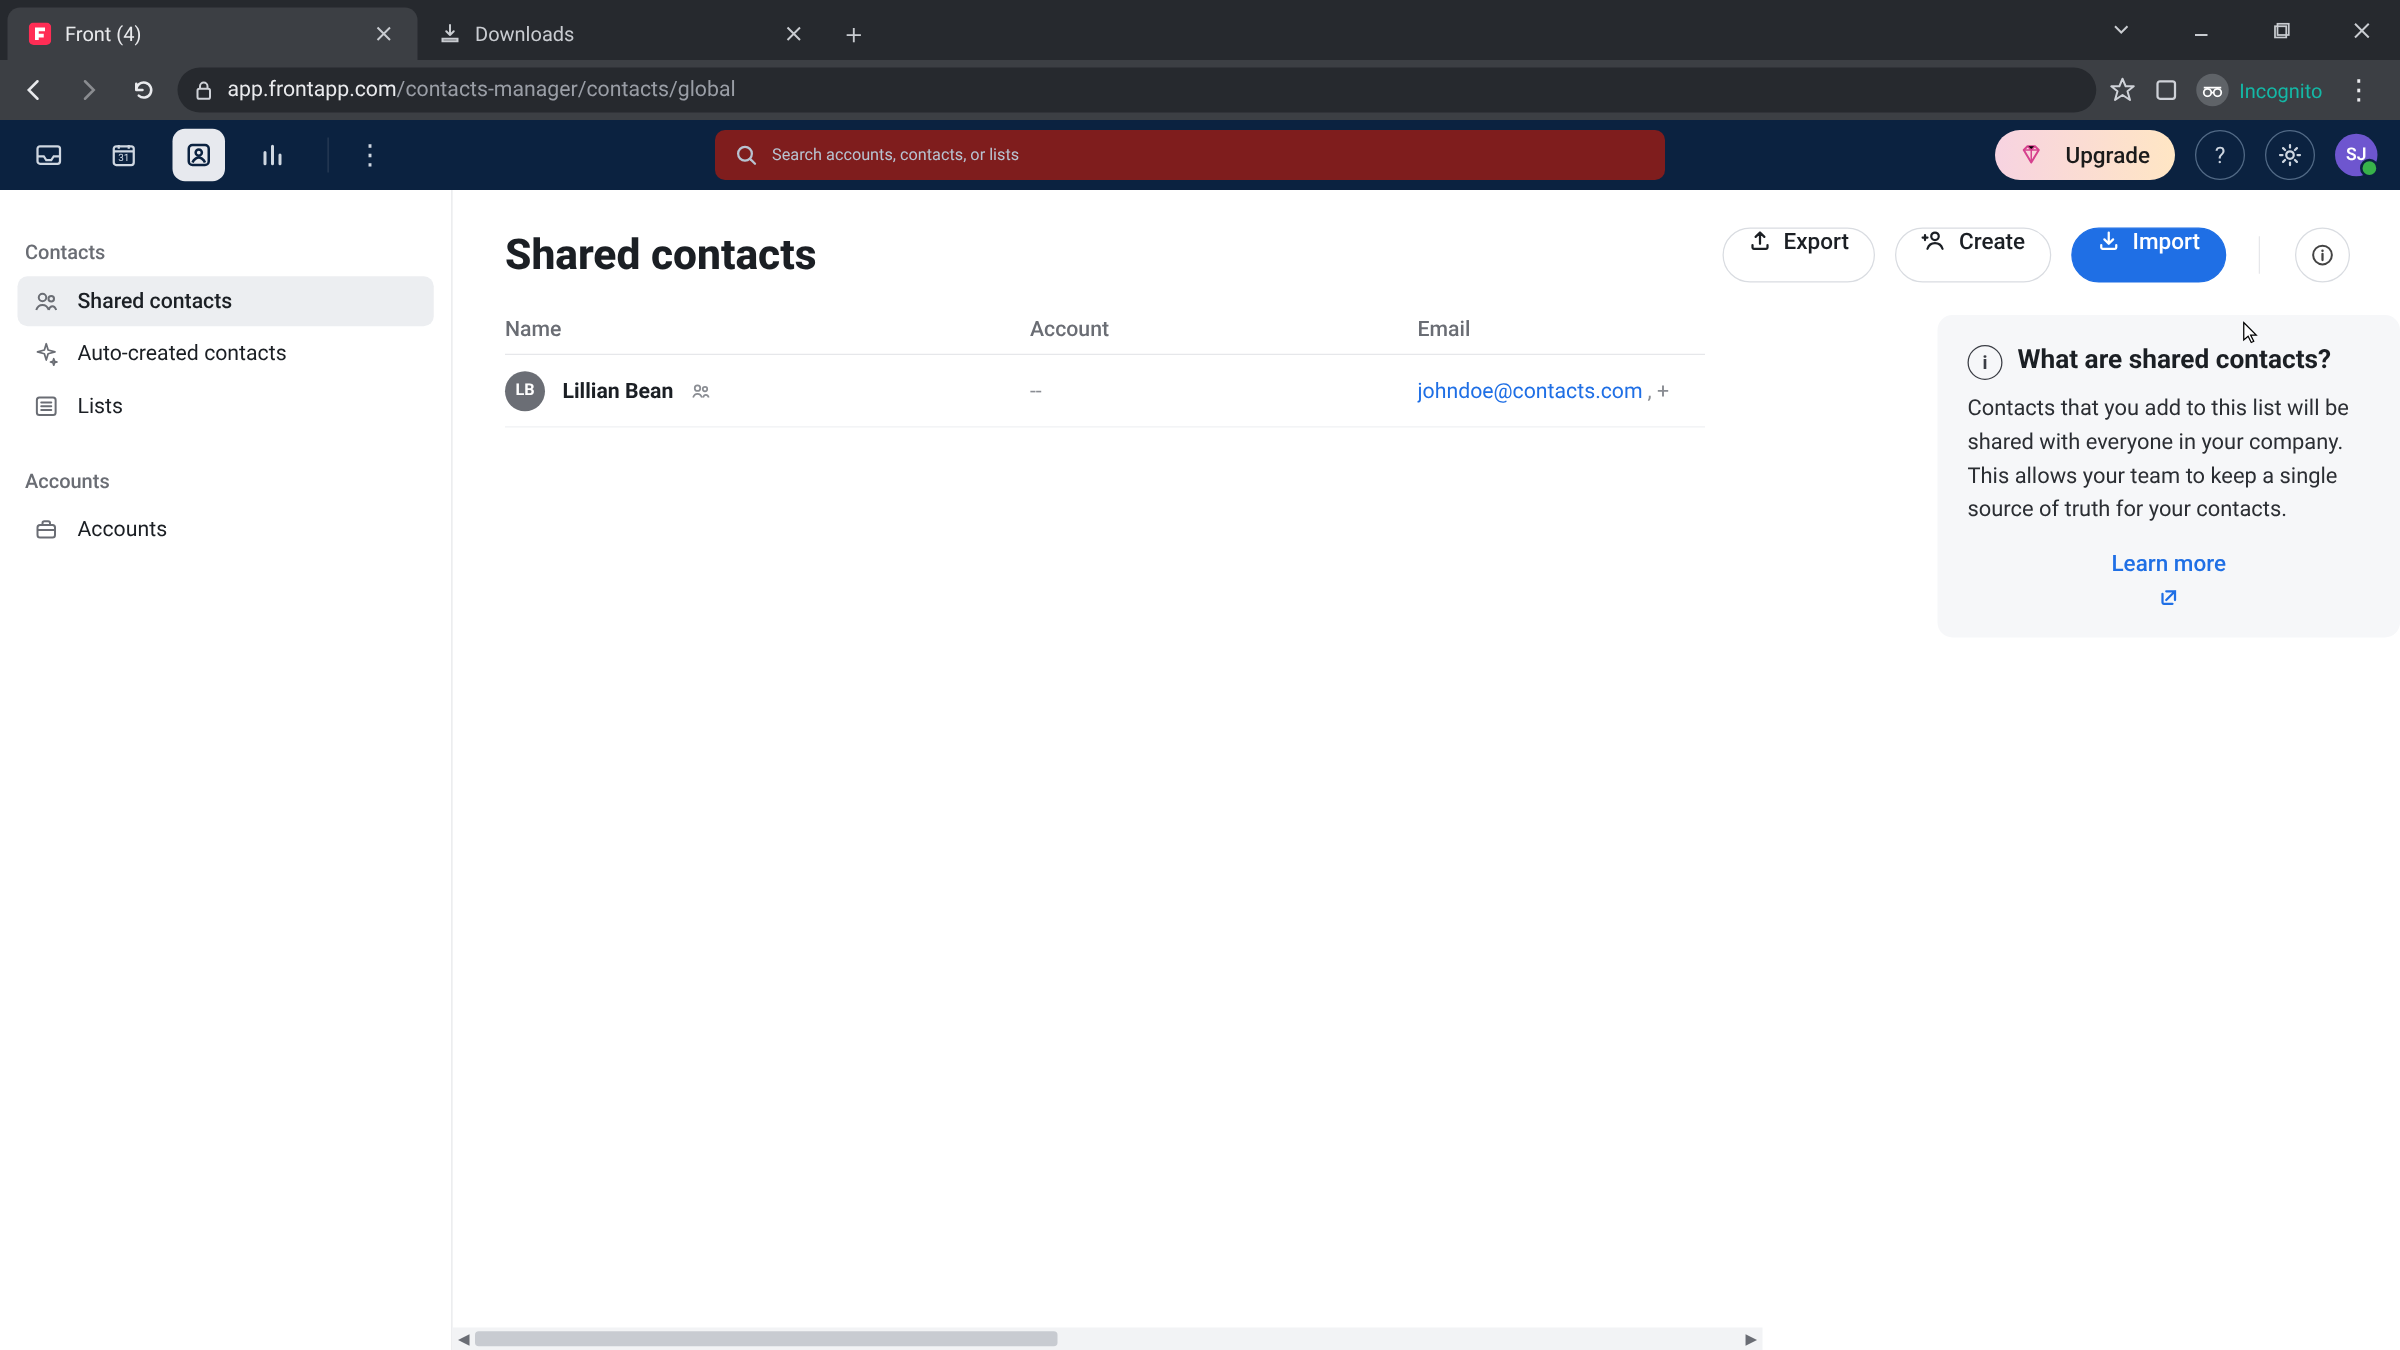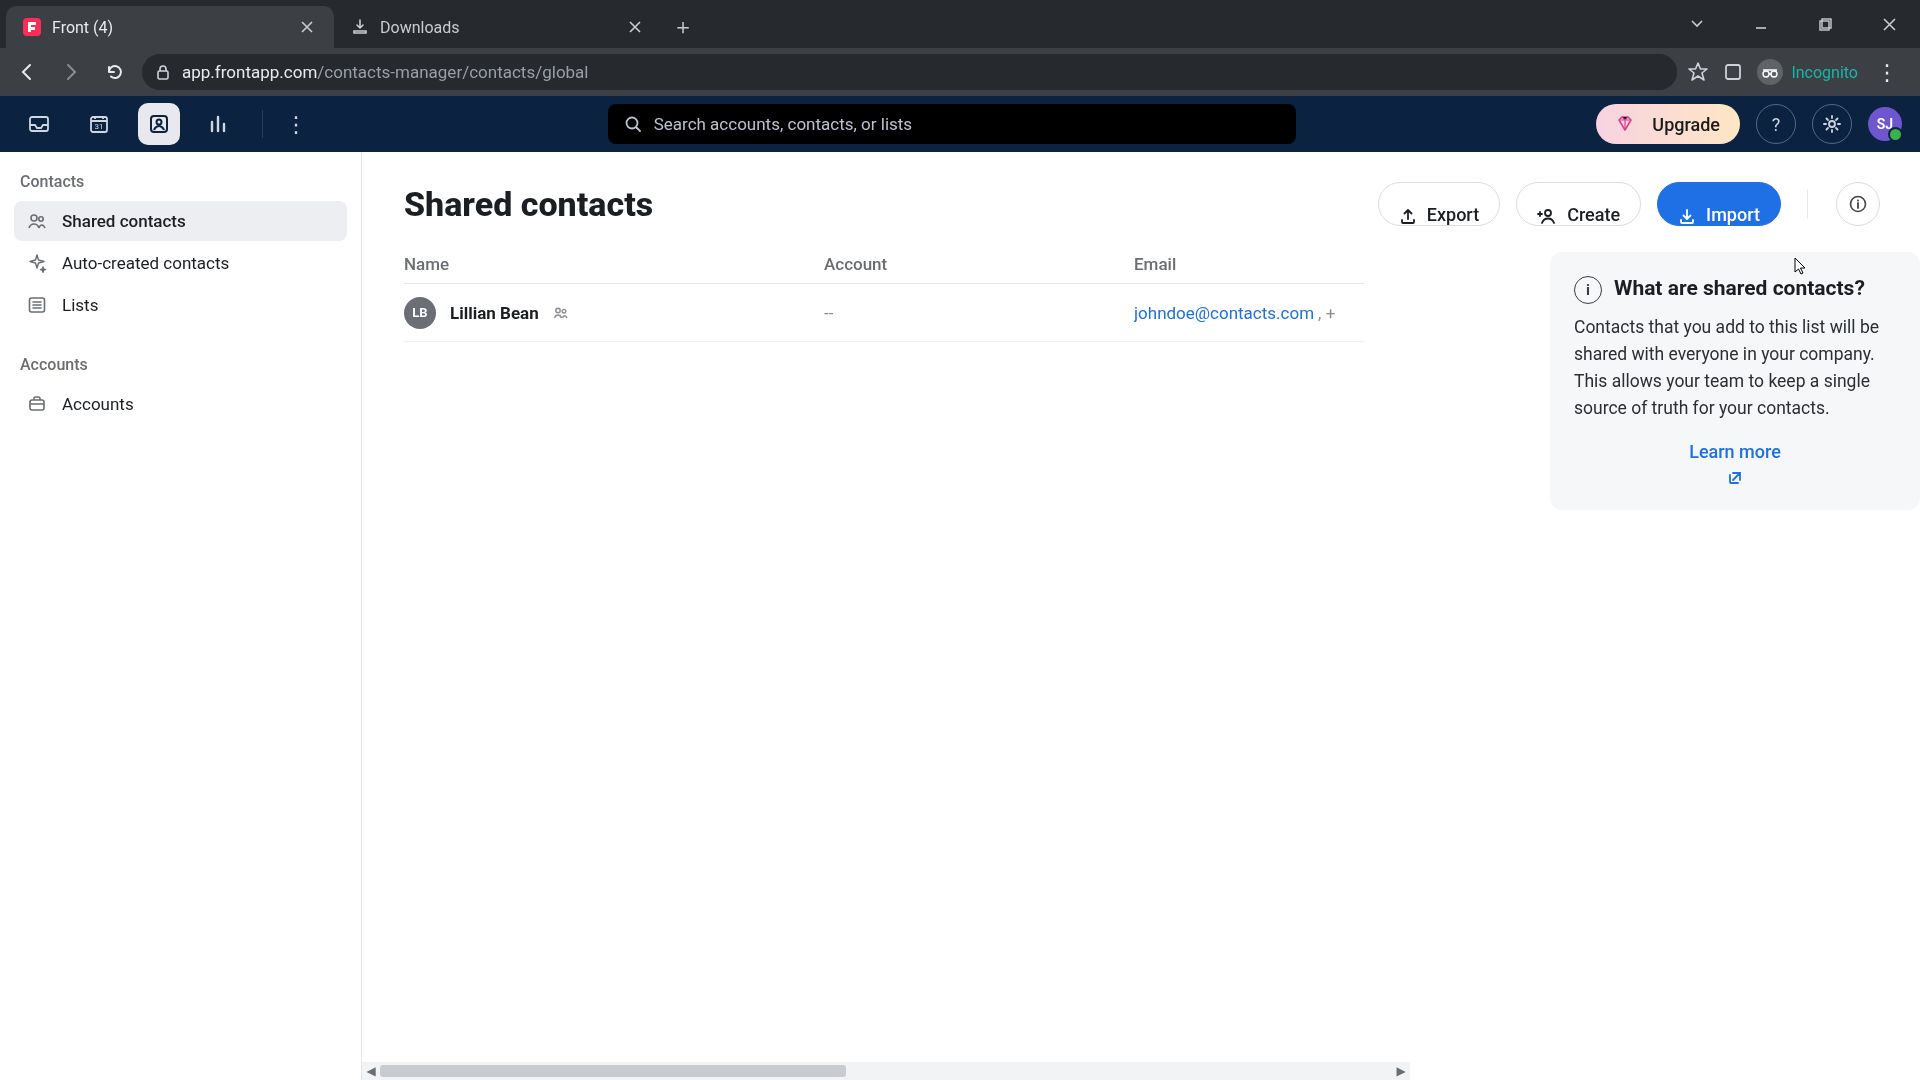--- a/index.html
+++ b/index.html
@@ -30,41 +30,41 @@
   .incog-badge { width: 26px; height: 26px; background: #5f6368; border-radius: 50%; display:flex; align-items:center; justify-content:center; }
   .kebab { width: 30px; display: flex; align-items: center; justify-content: center; font-size: 22px; }
 
   
   .app-header { height: 56px; background: #0b2240; display: flex; align-items: center; padding: 16px 18px; gap: 18px; color: #cfd7e1; }
   .app-nav { display: flex; align-items: center; gap: 18px; }
   .app-nav-item { width: 42px; height: 42px; border-radius: 10px; display: flex; align-items: center; justify-content: center; }
   .app-nav-item.active { background: #e7e9ee; color: #0b2240; }
   .app-nav-sep { width: 1px; height: 28px; background: #2a3d56; margin: 0 4px; }
   .search-wrap { flex: 1; display: flex; justify-content: center; }
-  .search { width: 688px; height: 40px; background: #000000; border-radius: 8px; display: flex; align-items: center; gap: 12px; padding: 0 16px; color: #b8c3d1; font-size: 17px; }
+  .search { width: 760px; height: 40px; background: #7f1d1d; border-radius: 8px; display: flex; align-items: center; gap: 12px; padding: 0 16px; color: #b8c3d1; font-size: 13px; }
   .app-right { display: flex; align-items: center; gap: 16px; }
   .upgrade-btn { height: 40px; padding: 0 20px; border-radius: 20px; display: flex; align-items: center; gap: 18px; font-size: 18px; font-weight: 500; color: #1b1b1b; background: linear-gradient(90deg,#f7d3e1,#ffe6c4); justify-content: flex-end; }
   .hdr-icon { width: 40px; height: 40px; border-radius: 50%; display: flex; align-items: center; justify-content: center; border: 1.5px solid #526a86; color: #cfd7e1; font-size: 18px; }
   .avatar-pill { position: relative; }
   .avatar-pill .av { width: 34px; height: 34px; border-radius: 50%; background: #6e56cf; color: #fff; font-size: 14px; font-weight: 600; display: flex; align-items: center; justify-content: center; }
   .avatar-pill::after { content:""; position:absolute; right:-1px; bottom:-1px; width:11px; height:11px; background:#38b24a; border:2px solid #0b2240; border-radius:50%; }
 
   
   .app-body { position: absolute; top: 152px; bottom: 0; left: 0; right: 0; display: flex; background: #fff; }
-  .sidebar { width: 362px; border-right: 1px solid #e6e7ea; padding: 8px 10px; }
+  .sidebar { width: 362px; border-right: 1px solid #e6e7ea; padding: 28px 10px; }
   .side-section { font-size: 16px; color: #6a6d74; padding: 12px 10px 8px; font-weight: 500; }
   .side-item { display: flex; align-items: center; gap: 14px; height: 40px; padding: 0 12px; margin: 2px 4px; border-radius: 8px; font-size: 17px; color: #1b1f24; }
   .side-item.active { background: #eceef1; font-weight: 500; }
   .side-item .ic { width: 22px; height: 22px; display:flex; align-items:center; justify-content:center; color:#6a6d74; }
 
   .main { flex: 1; position: relative; padding: 30px 40px 0 42px; }
   .main-header { display: flex; align-items: center; justify-content: space-between; margin-bottom: 18px; }
   .page-title { font-size: 34px; font-weight: 800; color: #1b1f24; }
   .main-actions { display: flex; align-items: center; gap: 16px; }
-  .act-btn { height: 44px; padding: 0 20px; border-radius: 22px; display: flex; align-items: flex-end; gap: 10px; font-size: 18px; font-weight: 500; border: 1px solid #d9dce1; background: #fff; color: #1b1f24; }
+  .act-btn { height: 44px; padding: 0 20px; border-radius: 22px; display: flex; align-items: flex-start; gap: 10px; font-size: 18px; font-weight: 500; border: 1px solid #d9dce1; background: #fff; color: #1b1f24; }
   .act-btn.primary { background: #1f6fe5; border-color: #1f6fe5; color: #fff; }
   .act-btn .ic { display:flex; }
   .info-circ { width: 44px; height: 44px; border-radius: 50%; border: 1px solid #d9dce1; display:flex; align-items:center; justify-content:center; font-size:18px; color:#444; margin-left: 8px; }
   .vsep { width:1px; height:30px; background:#e6e7ea; margin: 0 4px 0 10px; }
 
   .table-wrap { position: relative; }
   .table-head, .row { display: grid; grid-template-columns: 420px 310px 1fr; align-items: center; }
   .table-head { height: 40px; color: #6a6d74; font-size: 17px; font-weight: 500; border-bottom: 1px solid #e6e7ea; }
   .row { height: 58px; border-bottom: 1px solid #f0f1f3; font-size: 17px; }
   .cell-name { display: flex; align-items: center; gap: 14px; font-weight: 700; color:#1b1f24; }

